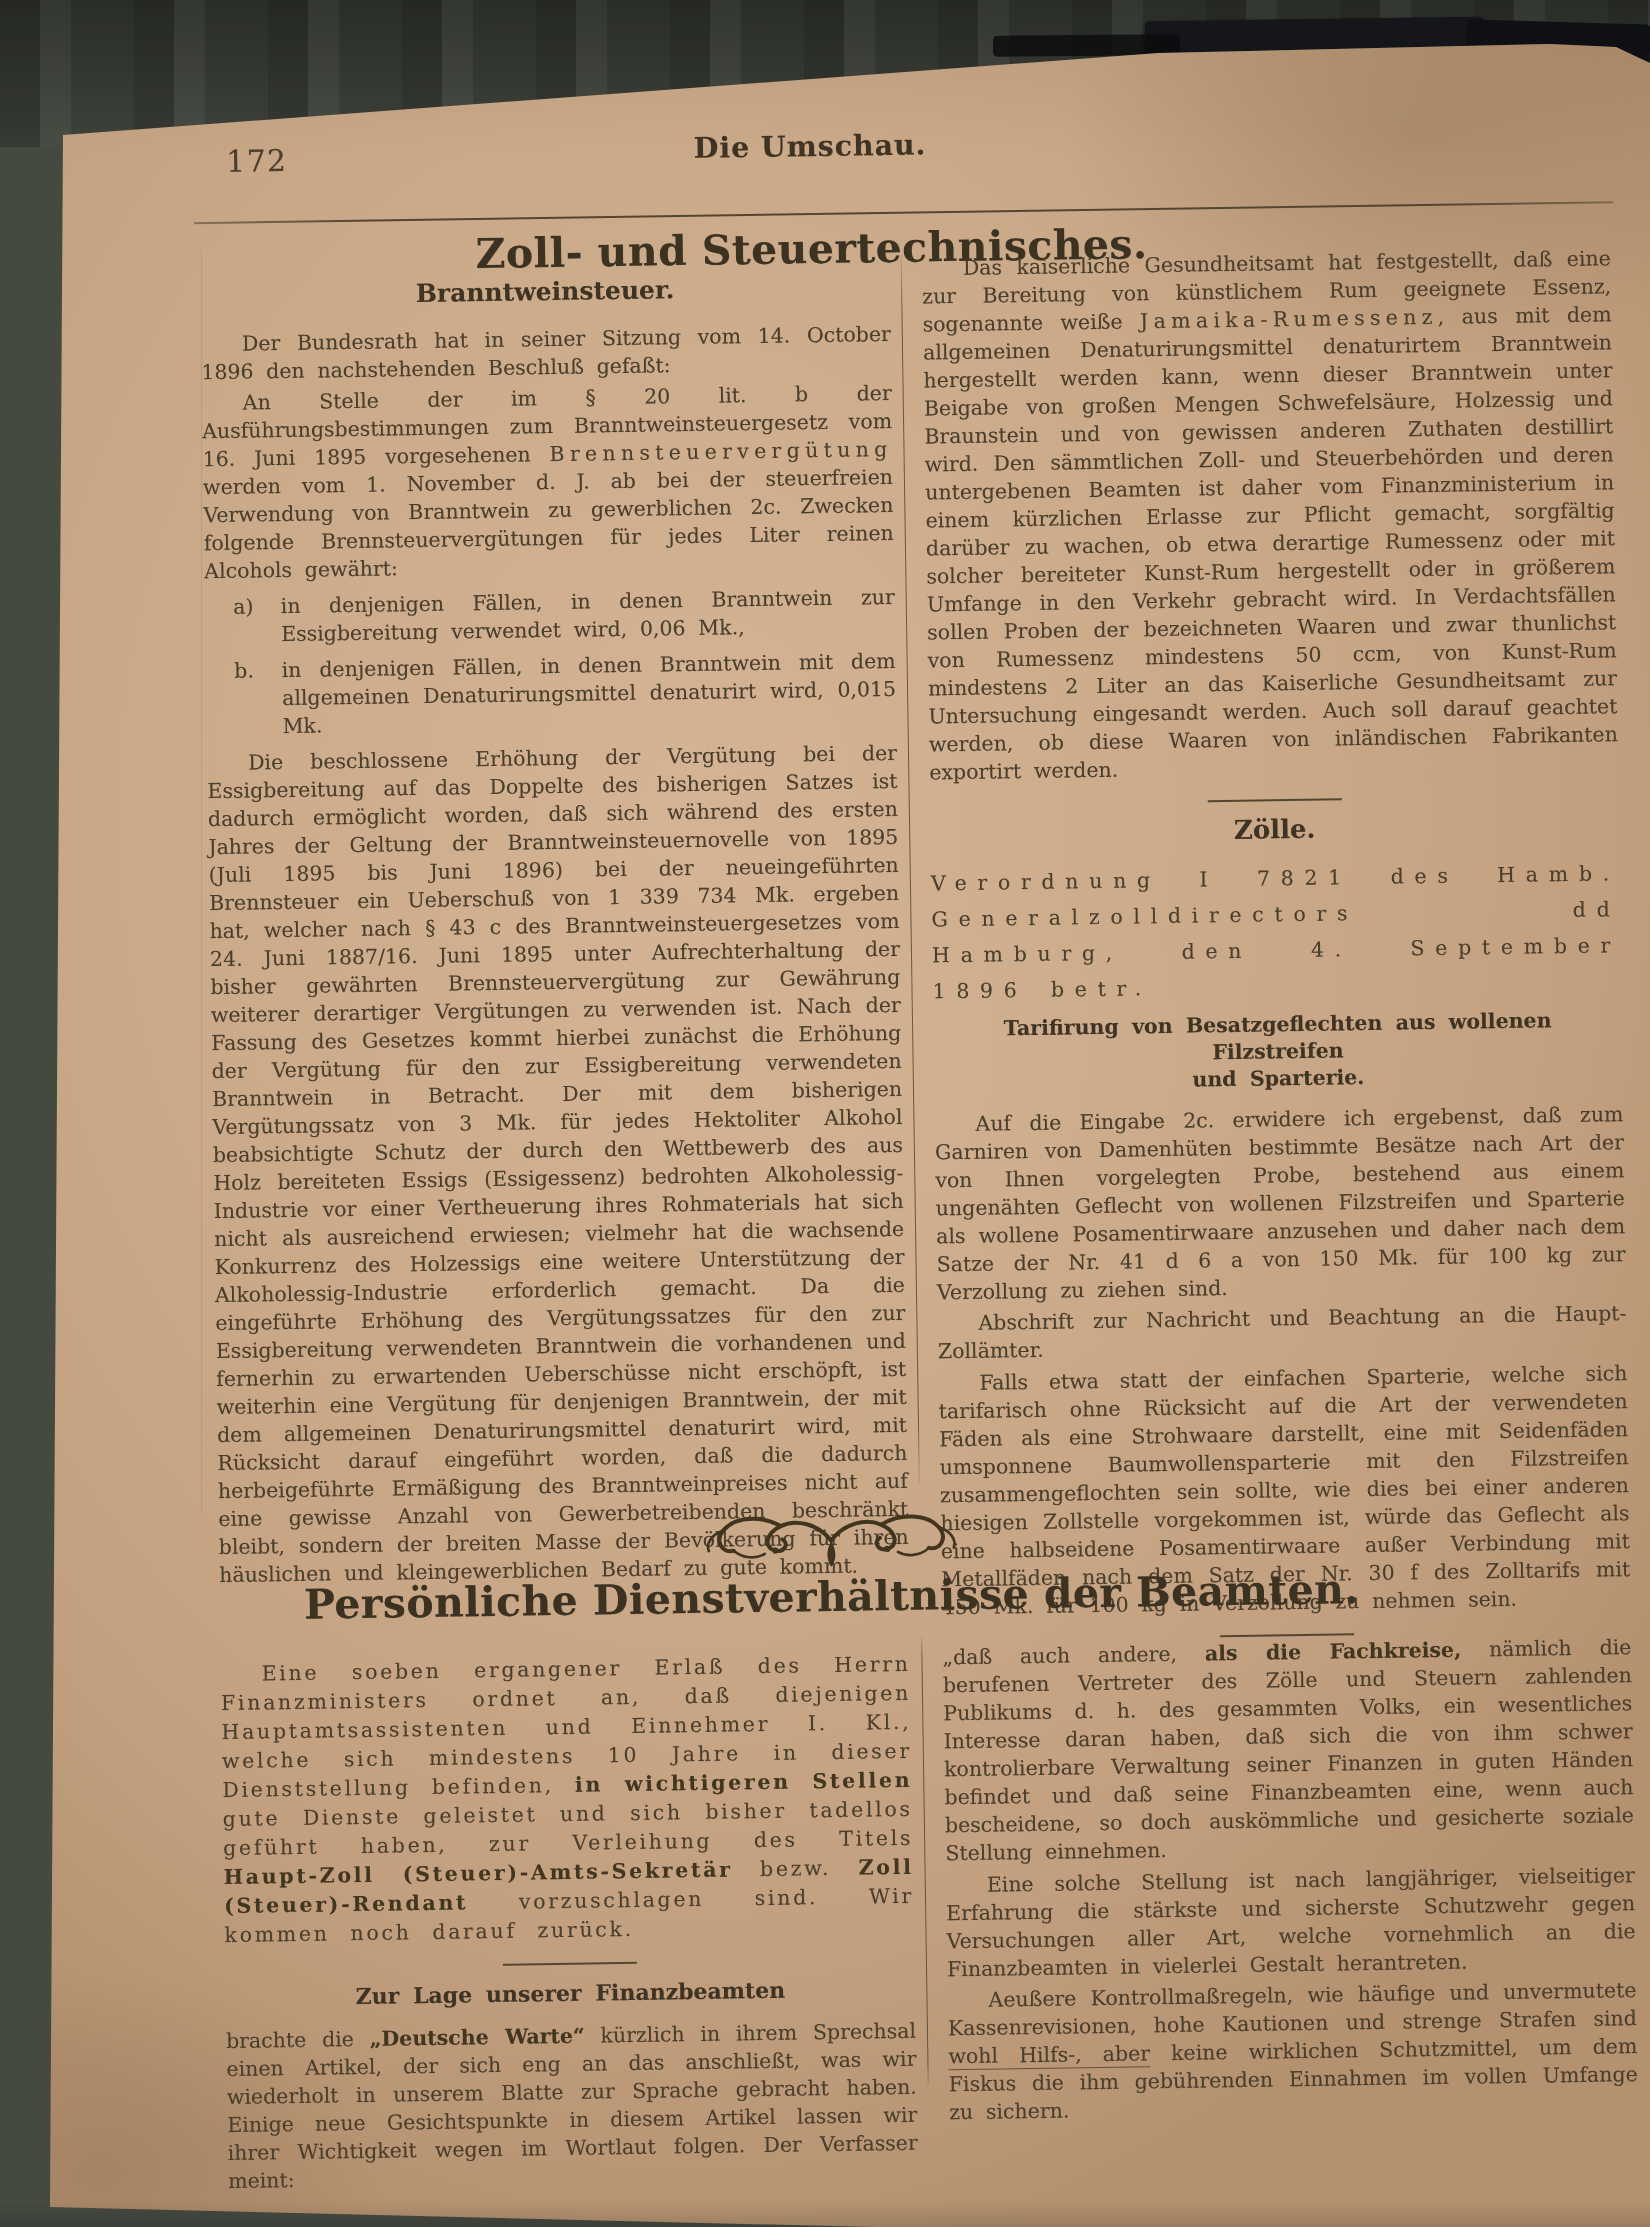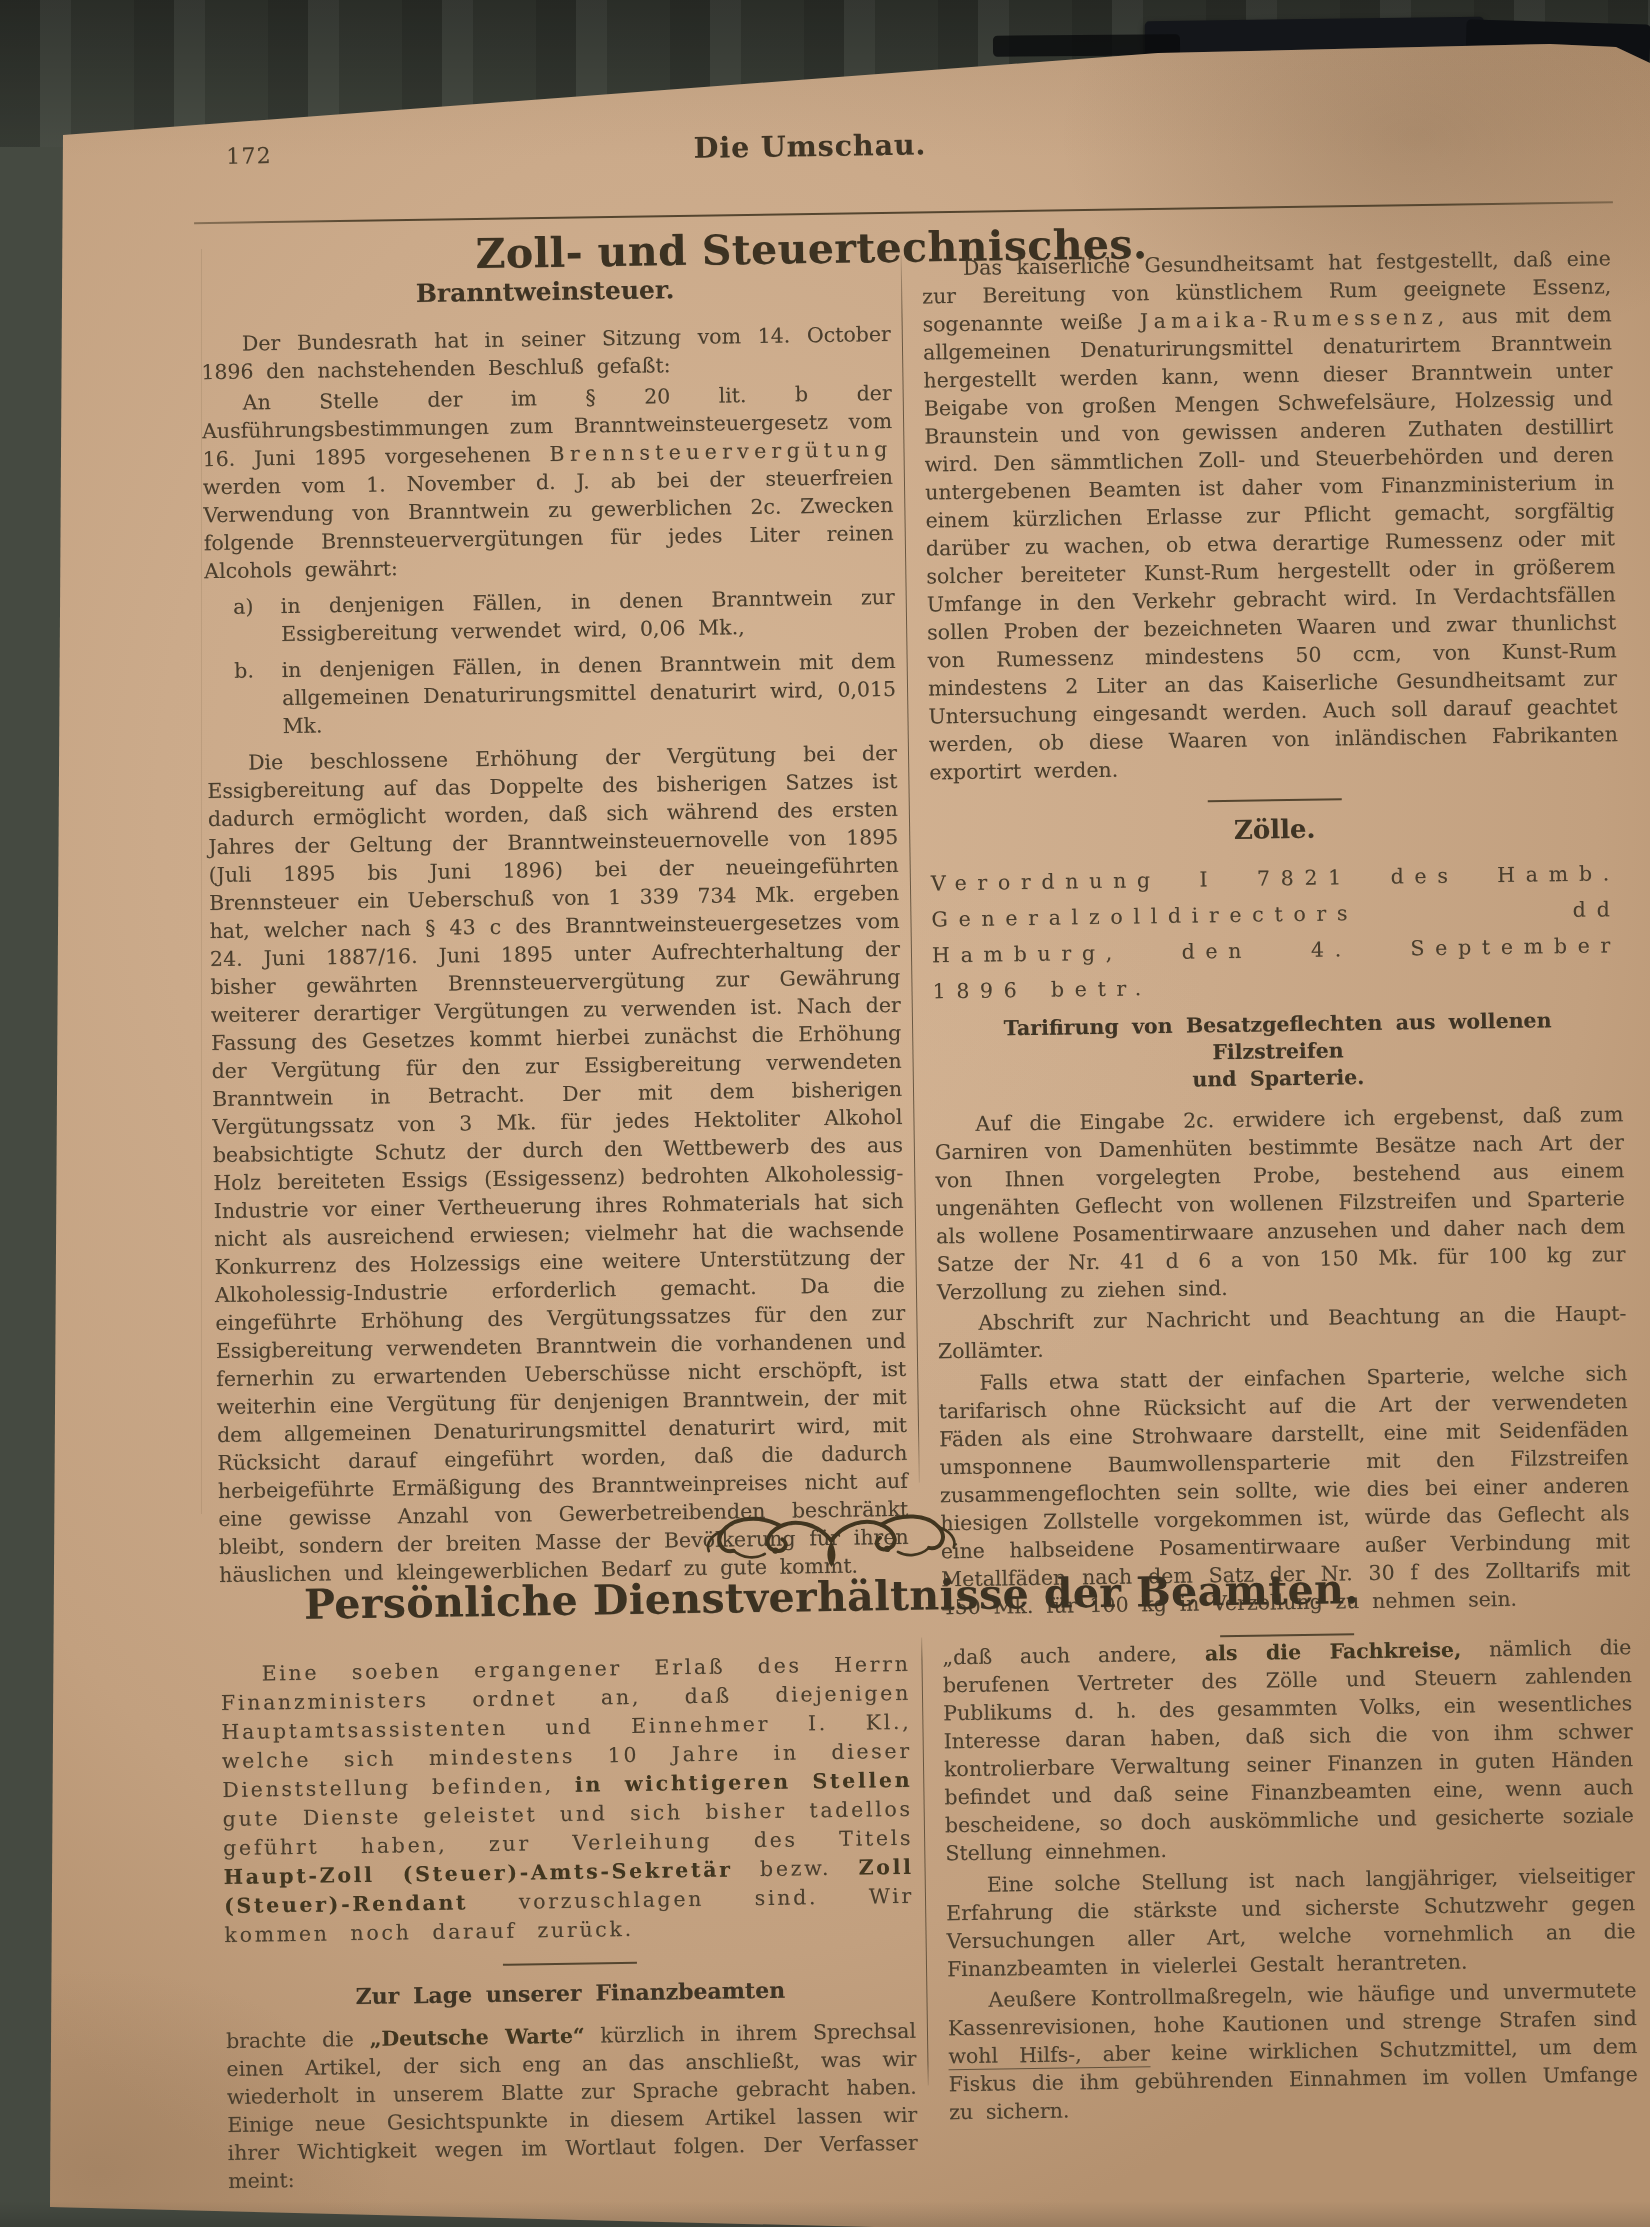--- a/index.html
+++ b/index.html
@@ -32,21 +32,21 @@
       radial-gradient(579px 356px at 86% 6%, rgba(110,85,60,.28), transparent 62%),
       radial-gradient(490px 339px at 6% 96%, rgba(110,85,60,.22), transparent 60%),
       radial-gradient(668px 401px at 50% 50%, rgba(222,192,160,.16), transparent 70%),
       linear-gradient(to bottom, rgba(90,70,50,.12), transparent 7%);}
   .fold-line{position:absolute;left:201px;top:249px;width:1.3px;height:1265px;background:rgba(95,75,52,.14);}
 
   
   .print{position:absolute;left:0;top:0;width:1650px;height:2263px;
     transform:rotate(-0.85deg);transform-origin:824px 1158px;
     color:#4a3e2d;text-shadow:0.2px 0.2px 0.4px rgba(74,62,45,.35);}
-  .pagenum{position:absolute;left:241px;top:135px;font-size:22px;letter-spacing:1.3px;text-align:center;}
+  .pagenum{position:absolute;left:241px;top:135px;font-size:30px;letter-spacing:1.3px;text-align:center;}
   .journal{position:absolute;left:0;top:129px;width:1650px;text-align:center;
     font-size:28.5px;font-weight:700;letter-spacing:0.9px;color:#3f3424;}
   .header-rule{position:absolute;left:208px;top:213px;width:1419px;height:2.2px;
     background:linear-gradient(90deg, rgba(84,69,47,.55), #54452f 12%, #54452f 88%, rgba(84,69,47,.55));}
   .h1{position:absolute;left:0;width:1650px;text-align:center;margin:0;
     font-size:41px;font-weight:700;color:#3c3222;letter-spacing:0.4px;}
   .h1.zoll{top:225px;}
   .h1.dienst{top:1573px;}
 
   .col{position:absolute;font-size:20.5px;line-height:28px;word-spacing:6.2px;text-align:justify;}

